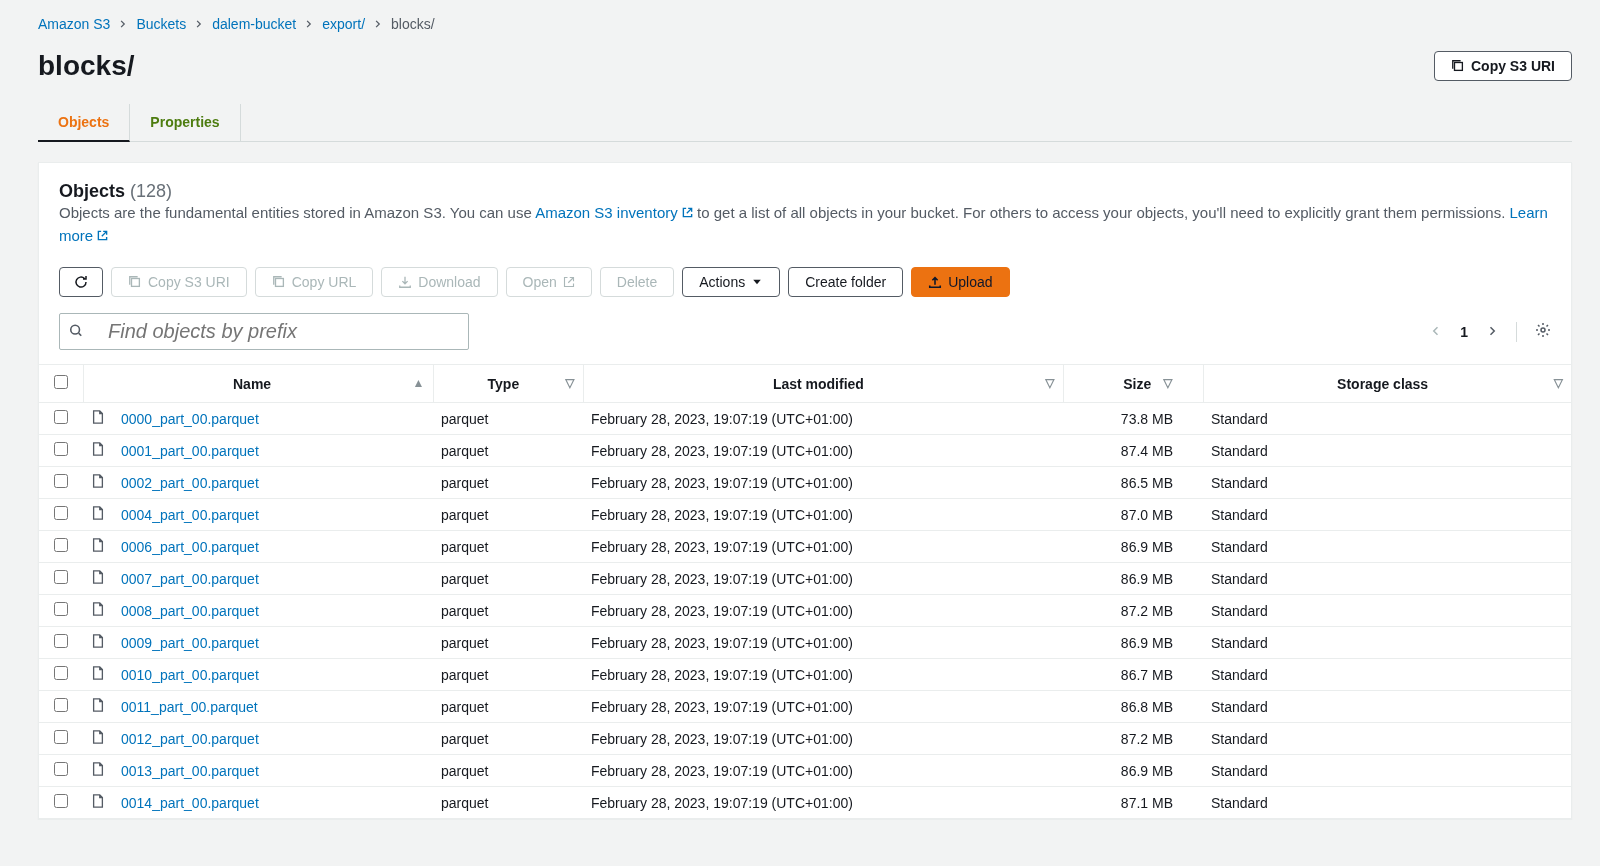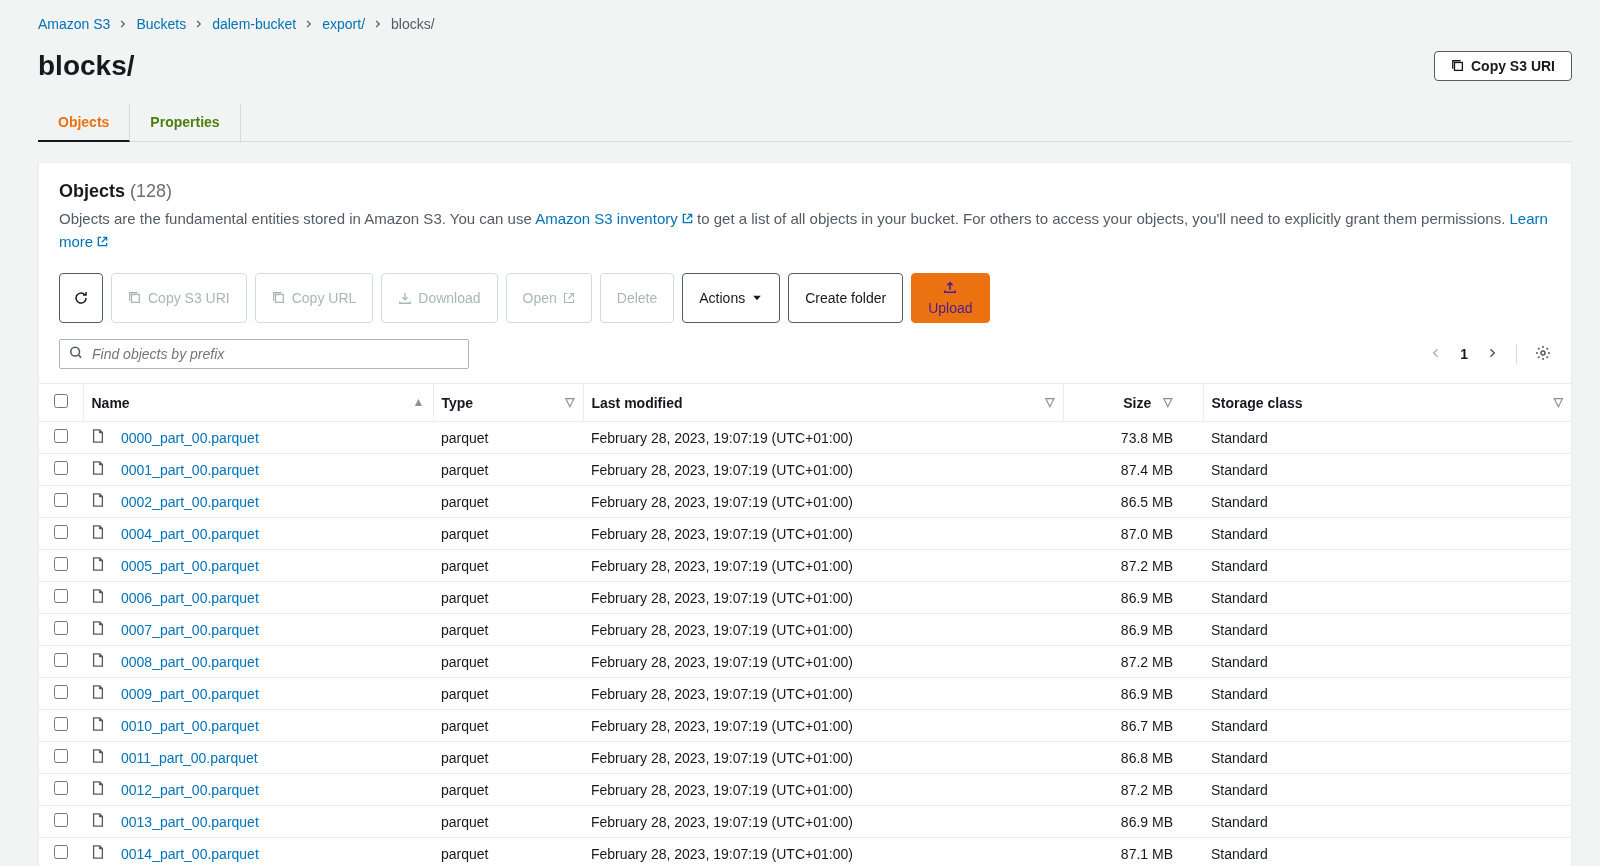--- a/index.html
+++ b/index.html
@@ -47,22 +47,21 @@
     border-radius: 4px;
     padding: 6px 16px;
     font-size: 14px;
     font-weight: 700;
     color: #16191f;
     cursor: pointer;
   }
   .btn.primary {
     background: #ec7211;
     border-color: #ec7211;
-    color: #4c1d95;
-    flex-direction: column;
+    color: #0f172a;
   }
   .btn.disabled {
     border-color: #d5dbdb;
     color: #aab7b8;
     cursor: default;
   }
   .btn svg { flex-shrink: 0; }
 
   
   .tabs {
@@ -90,21 +89,20 @@
     border: 1px solid #eaeded;
     box-shadow: 0 1px 1px rgba(0,0,0,0.05);
     padding: 18px 0 0 0;
   }
   .panel-header {
     padding: 0 20px 10px 20px;
   }
   .panel-title {
     font-size: 18px;
     font-weight: 700;
-    margin-bottom: 6px;
   }
   .panel-title .count { color: #687078; font-weight: 400; }
   .panel-desc {
     font-size: 15px;
     color: #545b64;
     line-height: 1.5;
   }
 
   
   .toolbar {
@@ -127,24 +125,24 @@
     justify-content: space-between;
     align-items: center;
     padding: 6px 20px 14px 20px;
   }
   .search-box {
     position: relative;
     width: 410px;
   }
   .search-box input {
     width: 100%;
-    padding: 6px 10px 6px 32px;
+    padding: 6px 10px 6px 48px;
     border: 1px solid #aab7b8;
     border-radius: 2px;
-    font-size: 14px;
+    font-size: 20px;
     font-style: italic;
     color: #687078;
   }
   .search-box .mag {
     position: absolute;
     left: 10px;
     top: 50%;
     transform: translateY(-50%);
     color: #545b64;
   }
@@ -158,21 +156,21 @@
   .pagination .nav-arrow { cursor: pointer; color: #aab7b8; }
   .pagination .nav-arrow.active { color: #545b64; }
   .pagination .divider { width:1px; height:20px; background:#d5dbdb; }
 
   
   table {
     width: 100%;
     border-collapse: collapse;
   }
   thead th {
-    text-align: left;
+    text-align: center;
     font-size: 14px;
     font-weight: 700;
     padding: 10px 8px;
     border-top: 1px solid #eaeded;
     border-bottom: 1px solid #eaeded;
     border-right: 1px solid #eaeded;
     color: #16191f;
     position: relative;
   }
   thead th:last-child { border-right: none; }
@@ -418,31 +416,20 @@
             <td class="col-type">parquet</td>
             <td class="col-modified">February 28, 2023, 19:07:19 (UTC+01:00)</td>
             <td class="col-size">87.0 MB</td>
             <td class="col-storage">Standard</td>
           </tr>
           <tr>
             <td class="col-check"><input type="checkbox" style=""></td>
             <td class="col-icon"><span class="file-icon"><svg width="14" height="16" viewBox="0 0 16 16" fill="none" stroke="currentColor" stroke-width="1.5">
                   <path d="M3 1h7l3 3v11H3z M10 1v3h3"></path>
                 </svg></span></td>
-            <td class="col-name"><a>0005_part_00.parquet</a></td>
-            <td class="col-type">parquet</td>
-            <td class="col-modified">February 28, 2023, 19:07:19 (UTC+01:00)</td>
-            <td class="col-size">87.2 MB</td>
-            <td class="col-storage">Standard</td>
-          </tr>
-          <tr>
-            <td class="col-check"><input type="checkbox" style=""></td>
-            <td class="col-icon"><span class="file-icon"><svg width="14" height="16" viewBox="0 0 16 16" fill="none" stroke="currentColor" stroke-width="1.5">
-                  <path d="M3 1h7l3 3v11H3z M10 1v3h3"></path>
-                </svg></span></td>
             <td class="col-name"><a>0006_part_00.parquet</a></td>
             <td class="col-type">parquet</td>
             <td class="col-modified">February 28, 2023, 19:07:19 (UTC+01:00)</td>
             <td class="col-size">86.9 MB</td>
             <td class="col-storage">Standard</td>
           </tr>
           <tr>
             <td class="col-check"><input type="checkbox" style=""></td>
             <td class="col-icon"><span class="file-icon"><svg width="14" height="16" viewBox="0 0 16 16" fill="none" stroke="currentColor" stroke-width="1.5">
                   <path d="M3 1h7l3 3v11H3z M10 1v3h3"></path>

